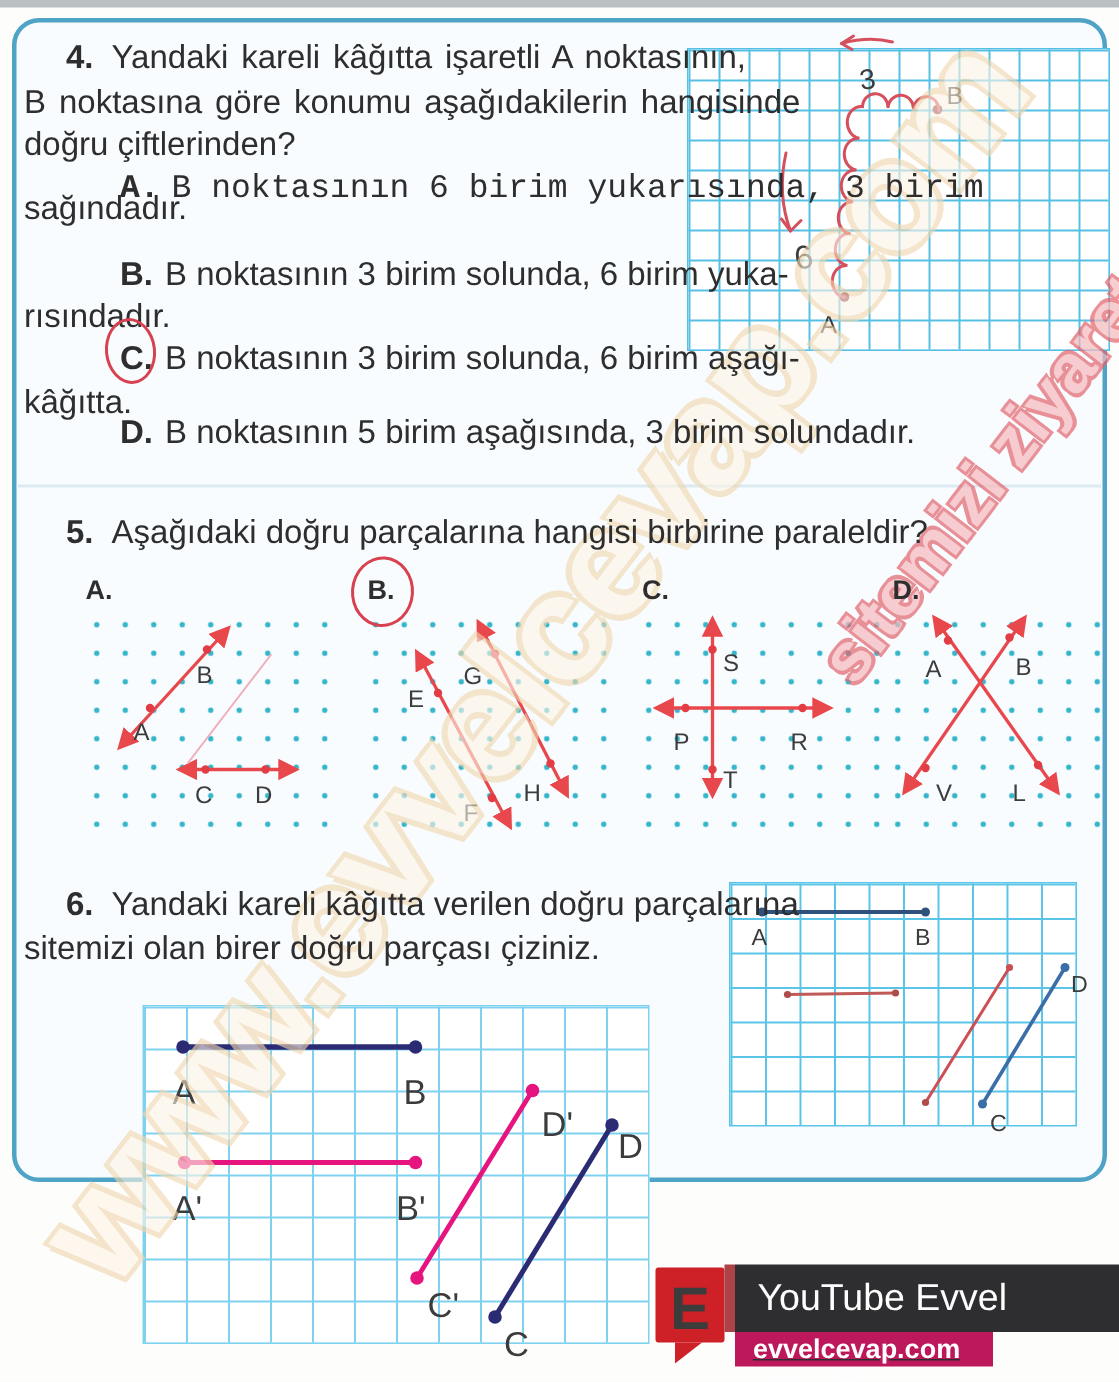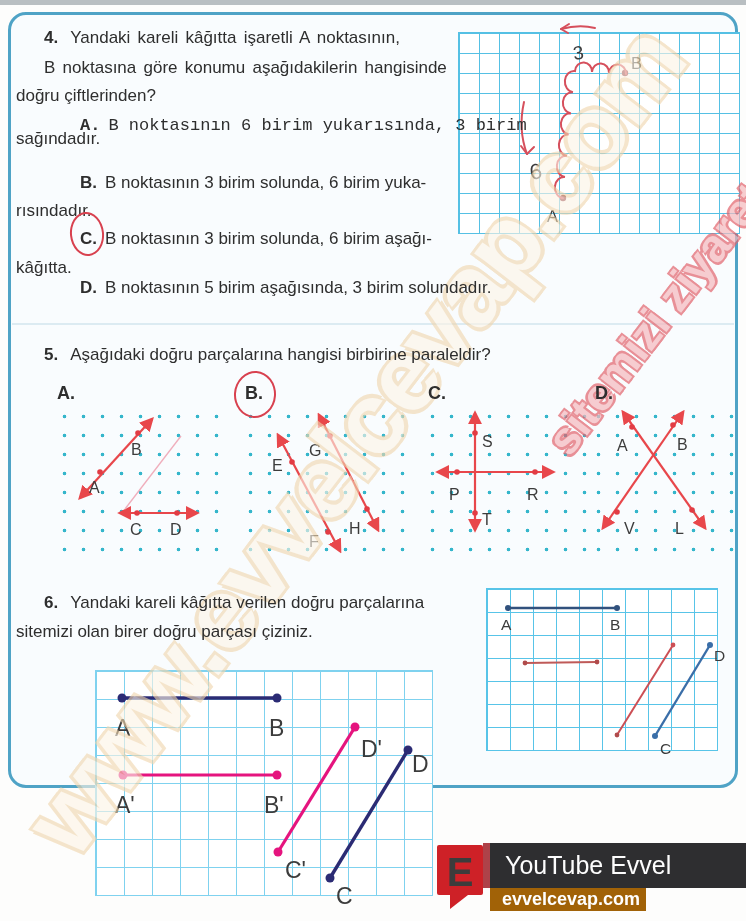--- a/index.html
+++ b/index.html
@@ -3,21 +3,21 @@
 <meta charset="utf-8">
 <style>
   html,body{margin:0;padding:0;}
   body{width:746px;height:921px;position:relative;overflow:hidden;background:#fdfdfc;
        font-family:"Liberation Sans",sans-serif;color:#2e2e2e;}
   .abs{position:absolute;}
   .z1{z-index:1}.z2{z-index:2}.z3{z-index:3}.z4{z-index:4}.z5{z-index:5}
   #top-strip{left:0;top:0;width:746px;height:5px;background:#b9bfc2;}
   #card{left:8px;top:12px;width:724px;height:770px;border:3px solid #4fa3c6;border-radius:18px;background:#f9fcfe;}
   #divider{left:12px;top:323px;width:722px;height:2px;background:#dcebf2;}
-  .line{white-space:nowrap;font-size:17px;line-height:22px;}
+  .line{white-space:nowrap;font-size:22px;line-height:22px;}
   .qnum{font-weight:bold;margin-right:12px;}
   .optlab{font-weight:bold;margin-right:8px;}
   .just{word-spacing:2.5px;}
   .choice{font-weight:bold;font-size:18px;}
   .redcircle{border:2.5px solid #d8414f;border-radius:50%;}
   .sqgrid{background-color:#ffffff;border:1.6px solid #55c0e4;
      background-image:linear-gradient(to right,#55c0e4 1.4px,transparent 1.4px),
                       linear-gradient(to bottom,#55c0e4 1.4px,transparent 1.4px);
      background-size:20px 20px;}
   #q6-grid-small{border-color:#58c4e8;
@@ -34,32 +34,32 @@
   .wm{font-weight:bold;white-space:nowrap;pointer-events:none;text-align:center;}
   #wm-main{left:-180px;top:382px;width:1070px;font-size:102px;letter-spacing:-2px;
      transform:rotate(-52.5deg);color:#fdf4e6;opacity:.62;
      text-shadow:3px 3px 0 #f0d6ae,-3px -3px 0 #f0d6ae,3px -3px 0 #f0d6ae,-3px 3px 0 #f0d6ae;}
   #wm-side{left:350px;top:235px;width:700px;font-size:46px;
      transform:rotate(-52.5deg);color:#f5b9bd;opacity:.7;
      text-shadow:2px 2px 0 #e2636c,-2px -2px 0 #e2636c,2px -2px 0 #e2636c,-2px 2px 0 #e2636c;}
   #banner-title{left:490px;top:843px;width:256px;height:45px;background:#2e2e30;}
   #banner-title span{display:block;padding-left:15px;line-height:45px;font-size:25px;color:#fdfdfd;}
   #banner-strip{left:483px;top:843px;width:7px;height:45px;background:#ae4249;}
-  #banner-url{left:490px;top:888px;width:156px;height:23px;background:#a16207;}
+  #banner-url{left:490px;top:888px;width:172px;height:23px;background:#be185d;text-decoration:underline;}
   #banner-url span{display:block;padding-left:12px;line-height:23px;font-size:18px;font-weight:bold;color:#ffffff;}
 </style>
 </head>
 <body>
 
 <div id="top-strip" class="abs z1"></div>
 <div id="card" class="abs z1"></div>
 <div id="divider" class="abs z1"></div>
 
 <div class="abs z4 line just" style="left:44px;top:27px;"><span class="qnum">4.</span><span>Yandaki kareli kâğıtta işaretli A noktasının,</span></div>
-<div class="abs z4 line just" style="left:16px;top:57px;margin-left:28px;">B noktasına göre konumu aşağıdakilerin hangisinde</div>
+<div class="abs z4 line just" style="left:16px;top:57px;">B noktasına göre konumu aşağıdakilerin hangisinde</div>
 <div class="abs z4 line" style="left:16px;top:85px;">doğru çiftlerinden?</div>
 
 <div class="abs z4 line" style="left:80px;top:115px;font-family:Liberation Mono, monospace;"><span class="optlab">A.</span><span>B noktasının 6 birim yukarısında, 3 birim</span></div>
 <div class="abs z4 line" style="left:16px;top:128px;text-align:center;">sağındadır.</div>
 
 <div class="abs z4 line" style="left:80px;top:172px;"><span class="optlab">B.</span><span>B noktasının 3 birim solunda, 6 birim yuka-</span></div>
 <div class="abs z4 line" style="left:16px;top:200px;">rısındadır.</div>
 
 <div class="abs z4 line" style="left:80px;top:228px;text-align:center;"><span class="optlab">C.</span><span>B noktasının 3 birim solunda, 6 birim aşağı-</span></div>
 <div class="abs z4 line" style="left:16px;top:257px;">kâğıtta.</div>

